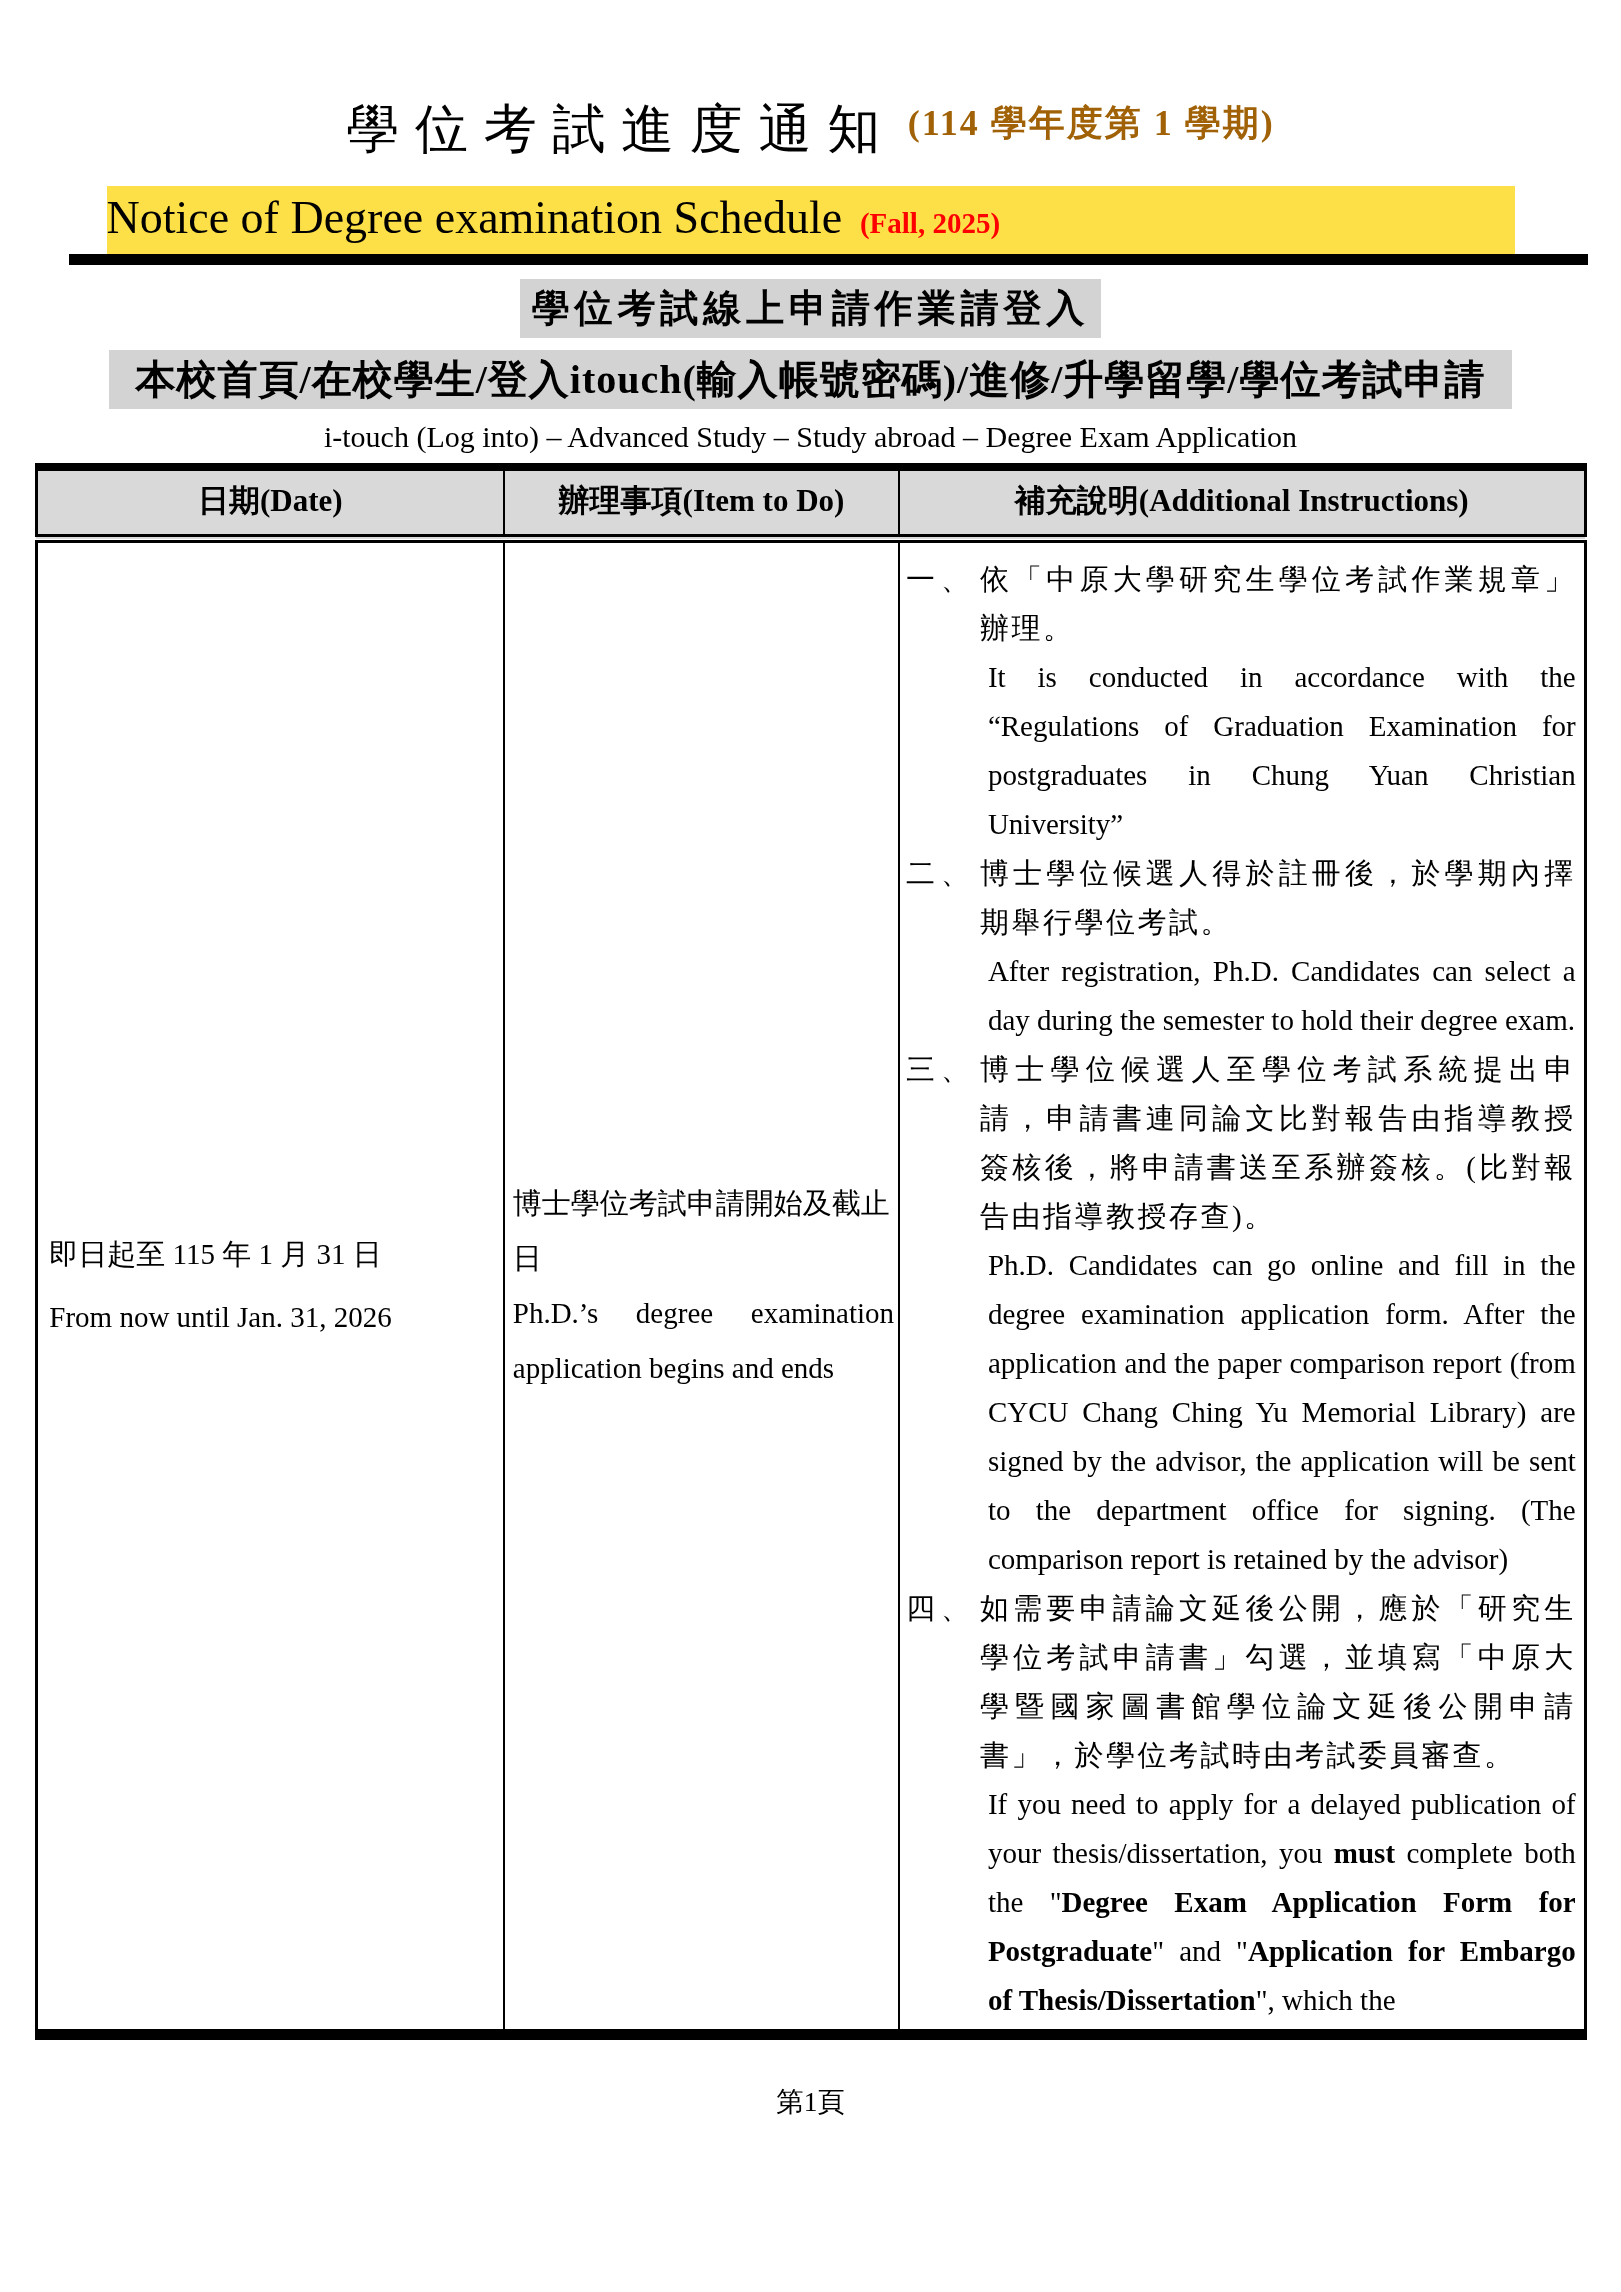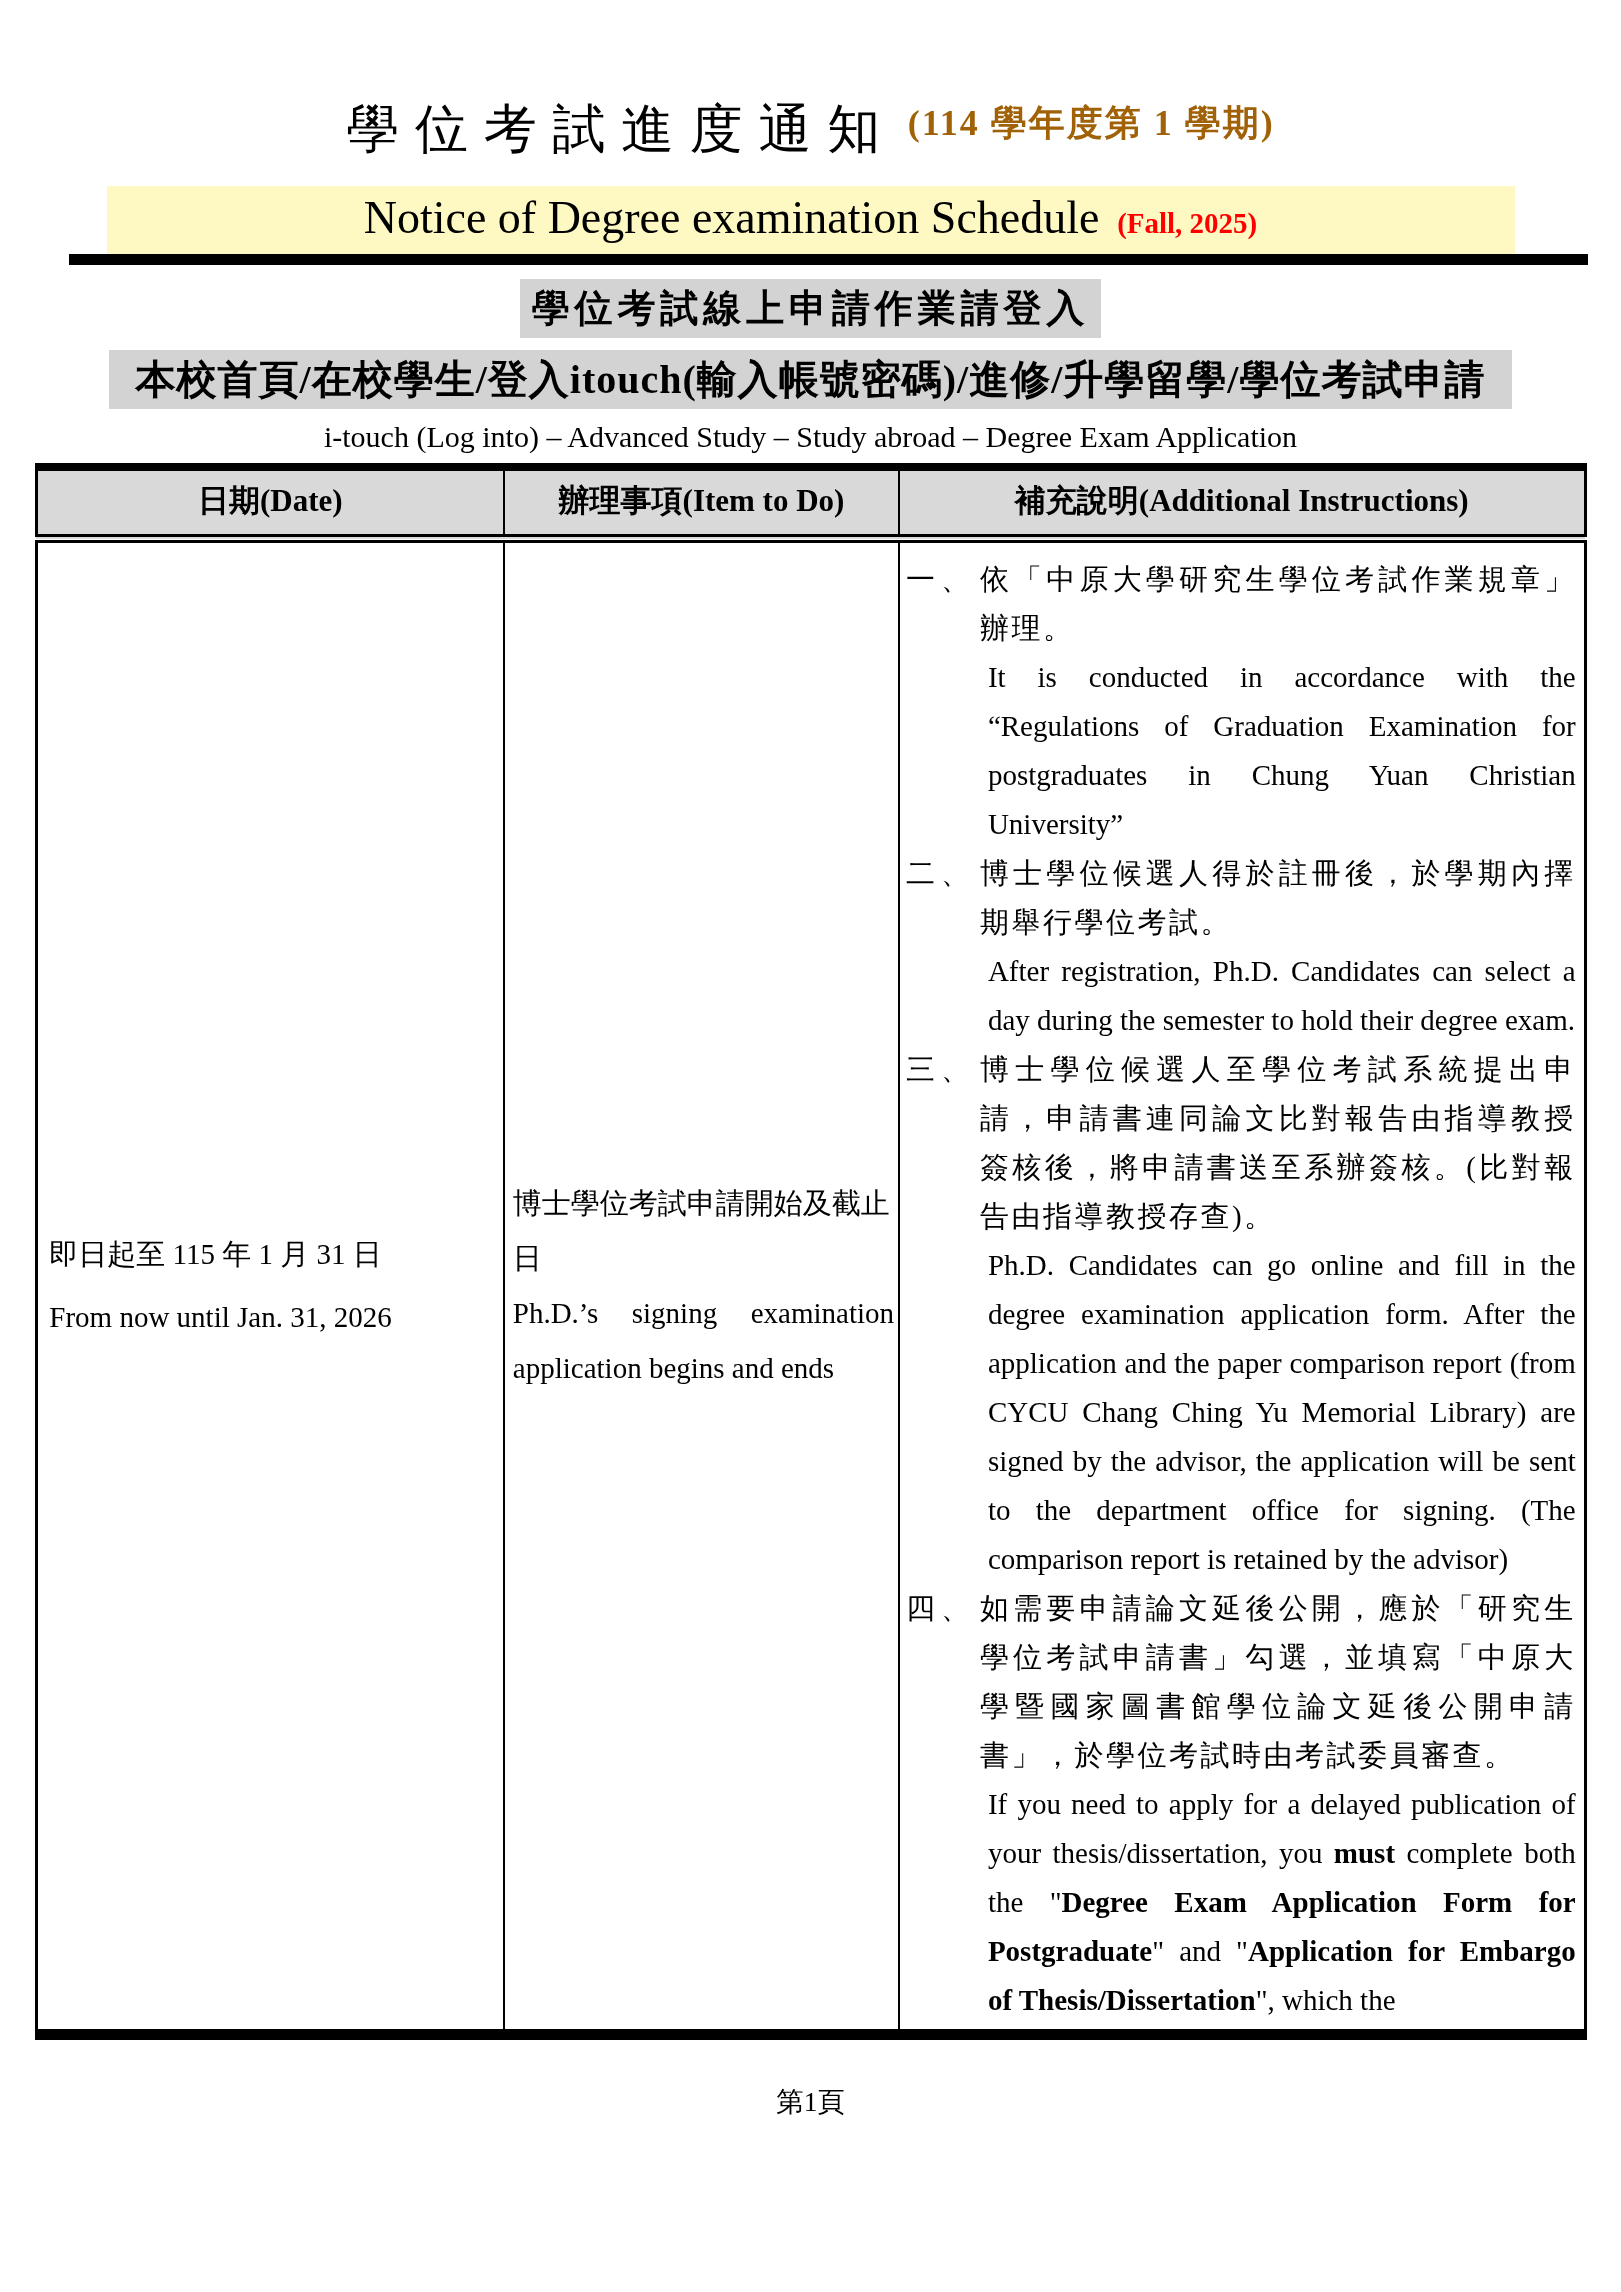--- a/index.html
+++ b/index.html
@@ -16,22 +16,22 @@
   .title-zh {
     font-size: 53px; letter-spacing: 15.7px; font-weight: 500;
     font-family: Liberation Mono, monospace;
   }
   .title-note {
     color: #a16207; font-weight: bold; font-size: 36px;
     letter-spacing: 2px; margin-left: 7.8px; vertical-align: 11.8px;
   }
 
   .subtitle-block {
-    width: 1408px; margin: 19.6px auto 0; background: #fef9c3;
-    text-align: center; padding: 5.9px 0 9.8px; white-space: nowrap;
+    width: 1408px; margin: 19.6px auto 0; background: #fde047;
+    padding: 5.9px 0 9.8px; white-space: nowrap;
   }
   .subtitle-en { font-size: 46px; }
   .subtitle-note { color: #FF0000; font-weight: bold; font-size: 29px; margin-left: 13.7px; }
 
   .rule { height: 10.8px; background: #000; width: 1519px; margin-left: 69px; }
 
   
   .banner-row { text-align: center; line-height: 0; margin-top: 12px; }
   .banner1 {
     display: inline-block; background: #D3D3D3; font-weight: bold;
@@ -114,21 +114,21 @@
       </tr>
     </thead>
     <tbody>
       <tr>
         <td class="date-cell">
           <div class="date-zh">即日起至 115 年 1 月 31 日</div>
           <div class="date-en">From now until Jan. 31, 2026</div>
         </td>
         <td class="item-cell">
           <div class="item-zh">博士學位考試申請開始及截止日</div>
-          <div class="item-en">Ph.D.’s signing examination application begins and ends</div>
+          <div class="item-en">Ph.D.’s degree examination application begins and ends</div>
         </td>
         <td class="instr-cell">
           <div id="instructions">
               <div class="instr-item">
                 <div class="instr-num">一、</div>
                 <div class="instr-body">
                   <div class="instr-zh">依「中原大學研究生學位考試作業規章」辦理。</div>
                   <div class="instr-en"><span>It is conducted in accordance with the “Regulations of Graduation Examination for postgraduates in Chung Yuan Christian University”</span></div>
                 </div>
               </div>

